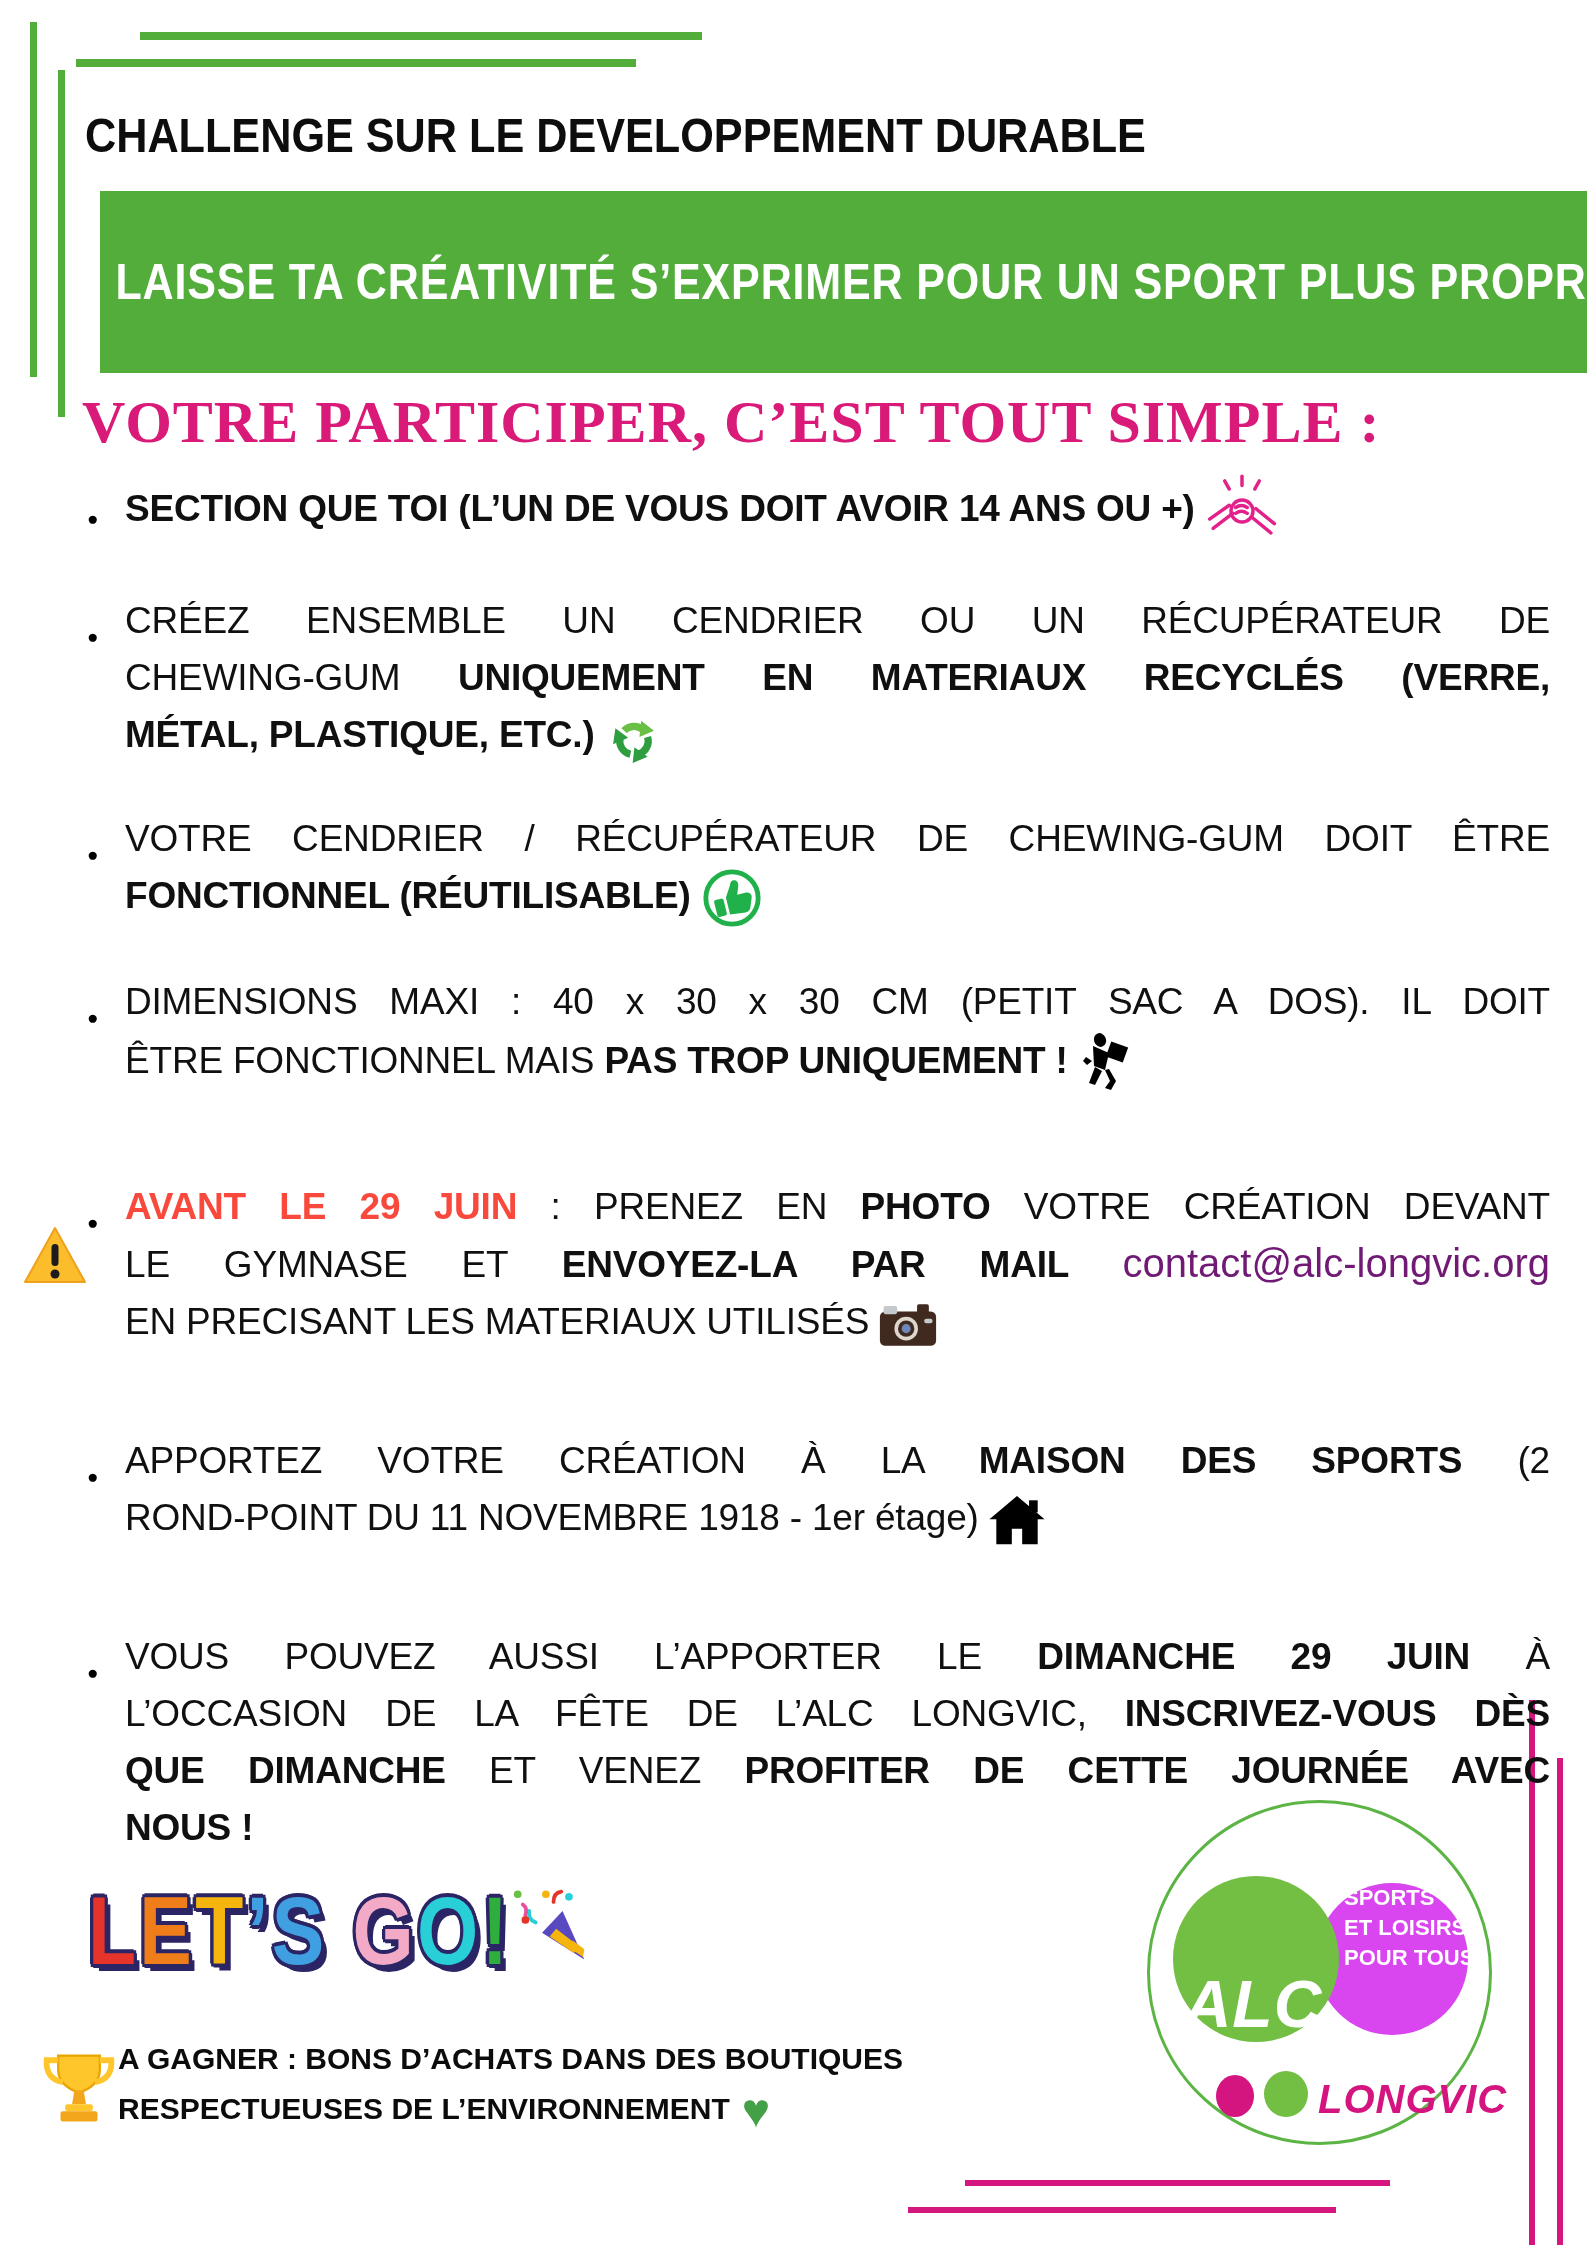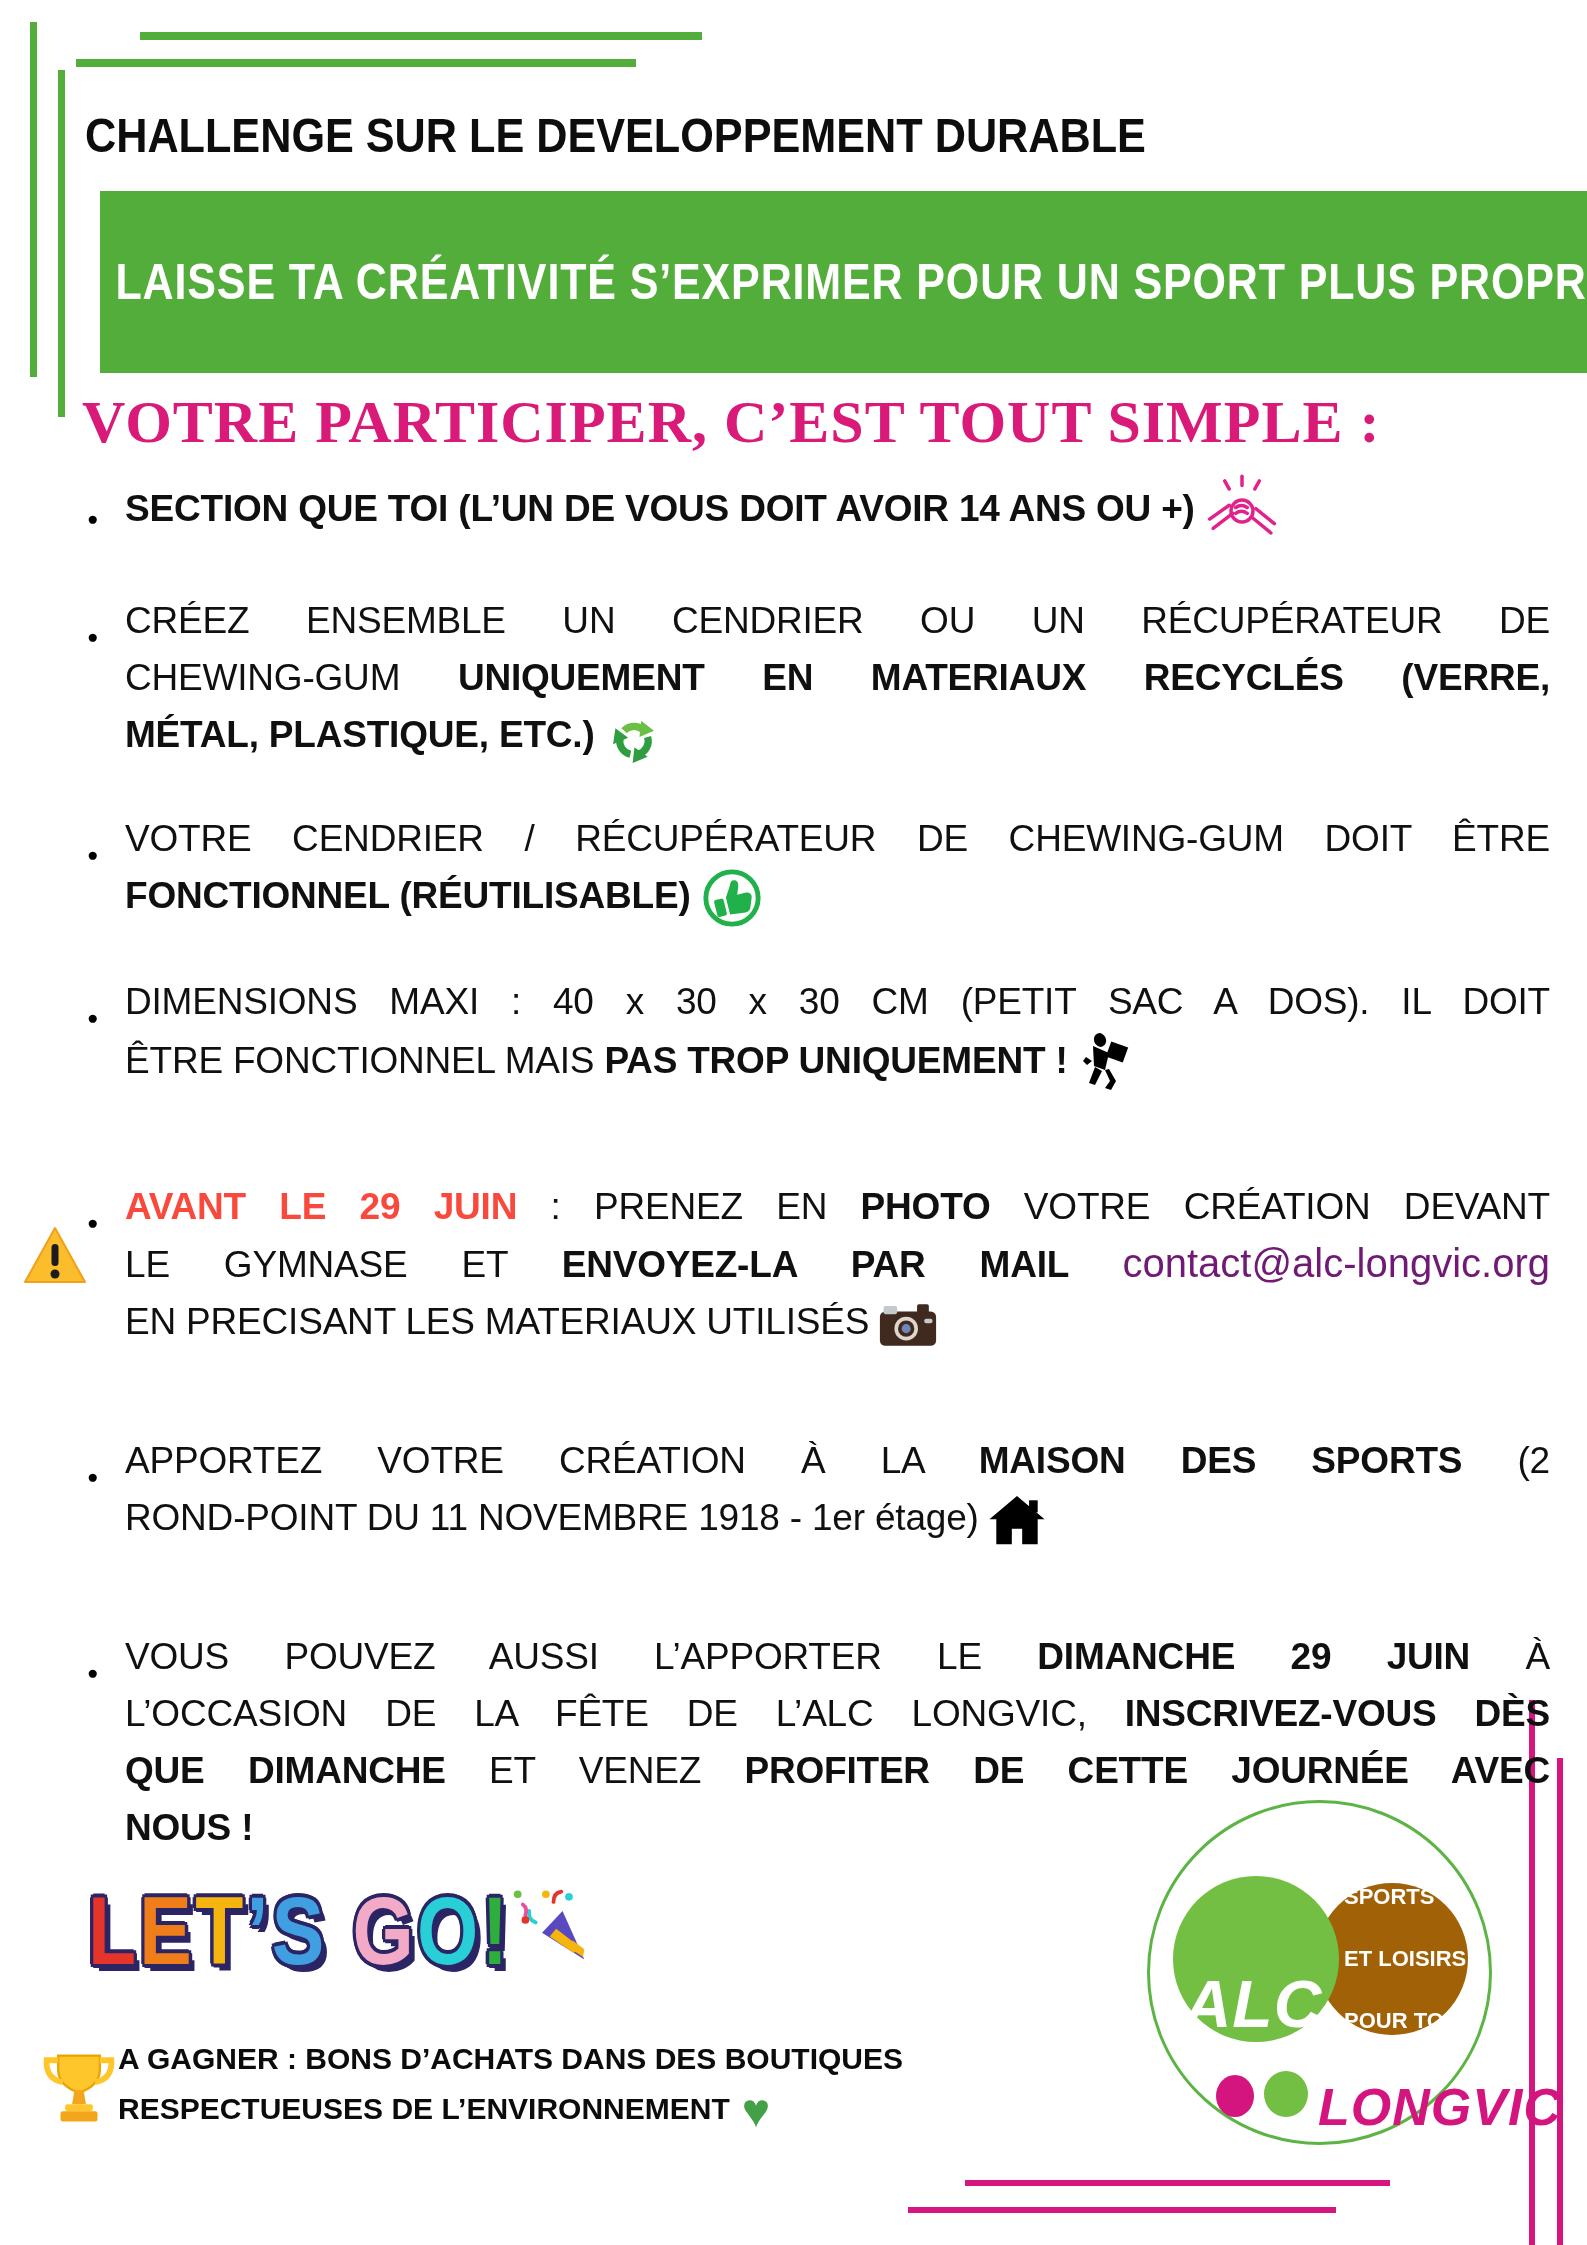--- a/index.html
+++ b/index.html
@@ -98,32 +98,31 @@
     position:absolute; left:23px; top:73px; width:166px; height:166px;
     background:#72bf44; border-radius:50%; z-index:2;
     display:flex; align-items:flex-end; justify-content:center;
   }
   .logo .gcircle span {
     color:#fff; font-size:66px; font-weight:bold; font-style:italic; letter-spacing:1px;
     padding-right:6px;
   }
   .logo .pcircle {
     position:absolute; left:166px; top:80px; width:152px; height:152px;
-    background:#a16207; border-radius:50%; z-index:1;
-    display:flex; flex-direction:column; justify-content:center;
+    background:#d946ef; border-radius:50%; z-index:1;
+    display:flex; flex-direction:column; 
     padding-left:28px;
-    gap:32px;
   }
   .logo .pcircle div { color:#fff; font-size:22px; font-weight:bold; line-height:30px; white-space:nowrap; }
   .logo .dot { position:absolute; border-radius:50%; }
   .logo .dot.pink  { left:66px;  top:272px; width:38px; height:42px; background:#d4147f; }
   .logo .dot.green { left:114px; top:268px; width:44px; height:46px; background:#72bf44; }
   .logo .longvic {
     position:absolute; left:168px; top:274px; color:#d4147f;
-    font-size:52px; font-weight:bold; letter-spacing:1px; font-style:italic;
+    font-size:40px; font-weight:bold; letter-spacing:1px; font-style:italic;
   }
   svg.defs { position:absolute; width:0; height:0; }
 </style>
 </head>
 <body>
 
 <svg class="defs" xmlns="http://www.w3.org/2000/svg">
   <symbol id="sym-handshake-icon" viewBox="0 0 64 64">
     <g fill="none" stroke="#e3218b" stroke-width="3" stroke-linecap="round" stroke-linejoin="round">
       <path d="M7 47 L24 34"></path>

